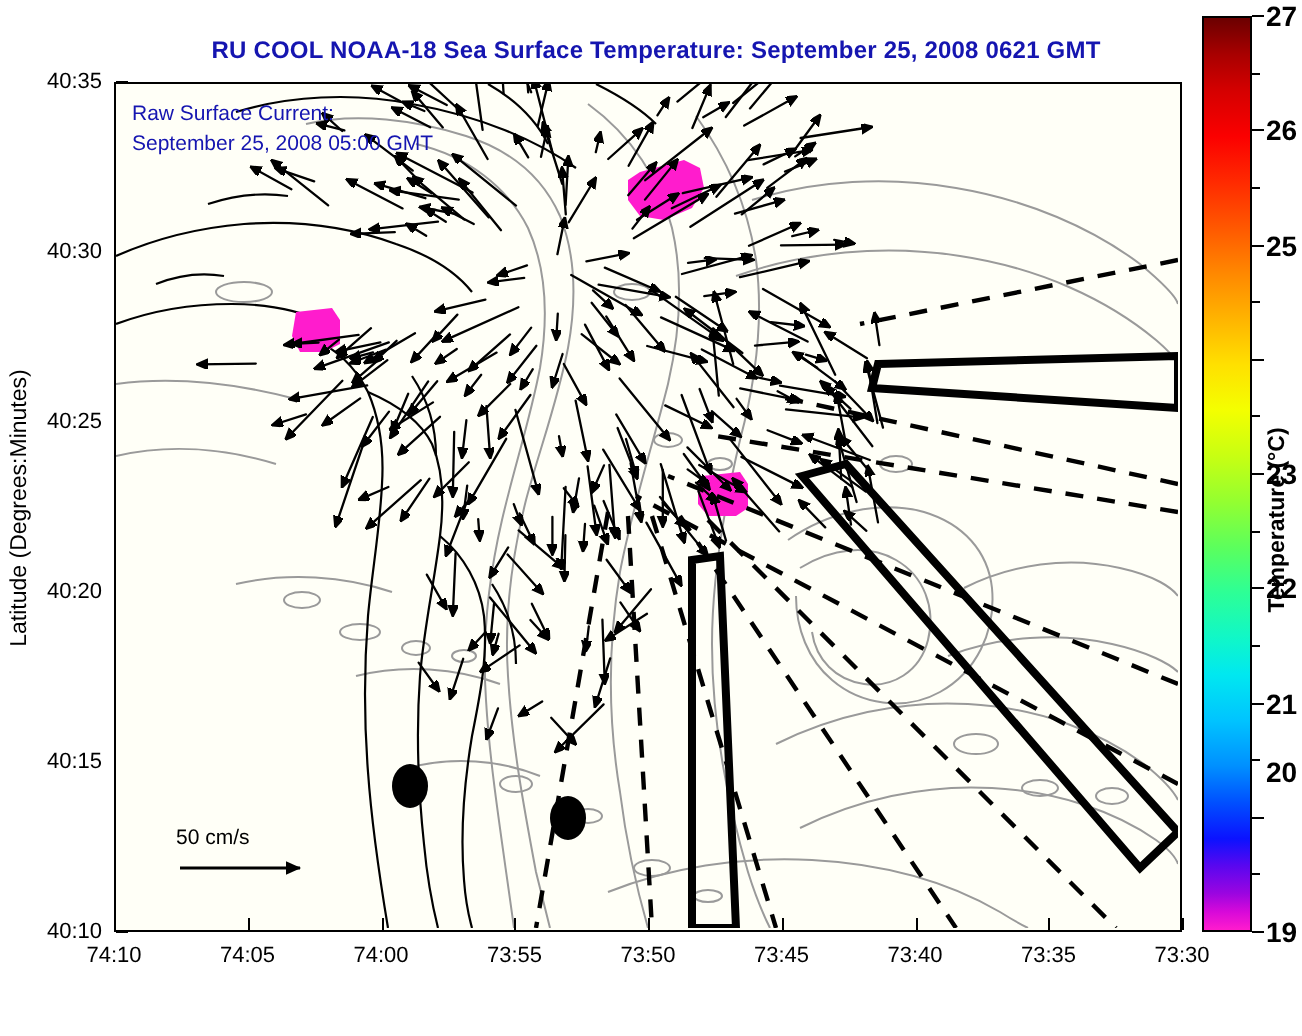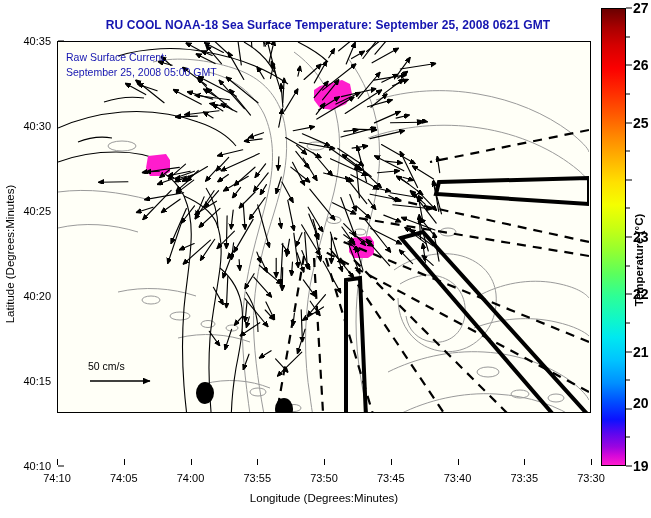--- a/index.html
+++ b/index.html
@@ -7,21 +7,21 @@
        font-family:"Liberation Sans","DejaVu Sans",sans-serif;}
 
   #root{position:absolute;left:0;top:0;width:651px;height:518px;background:#ffffff;}
 
   
   .title{position:absolute;left:58px;top:18px;width:540px;text-align:center;
          color:#1515b0;font-size:12px;font-weight:bold;letter-spacing:.1px;
          white-space:nowrap;}
 
   
-  .plot{position:absolute;left:57px;top:41px;width:534px;height:372px;
+  .plot{position:absolute;left:57px;top:41px;width:534px;height:425px;
         background:#fffff7;border:1.5px solid #000;box-sizing:border-box;}
   .plot-inner{position:absolute;left:0;top:0;width:100%;height:100%;overflow:hidden;}
   .plot svg{position:absolute;left:0;top:0;}
 
   
   .annot{position:absolute;left:8px;top:8px;color:#1515b0;font-size:10.5px;
          line-height:15px;white-space:nowrap;}
 
   
   .scalebar{position:absolute;left:24px;bottom:22px;width:110px;}
@@ -487,42 +487,41 @@
       <div class="xtick" style="left: 390.75px; top: 472px;">73:45</div>
       <div class="xtickmark" style="left: 390.75px; top: 459px;"></div>
       <div class="xtick" style="left: 457.5px; top: 472px;">73:40</div>
       <div class="xtickmark" style="left: 457.5px; top: 459px;"></div>
       <div class="xtick" style="left: 524.25px; top: 472px;">73:35</div>
       <div class="xtickmark" style="left: 524.25px; top: 459px;"></div>
       <div class="xtick" style="left: 591px; top: 472px;">73:30</div>
       <div class="xtickmark" style="left: 591px; top: 459px;"></div>
     </div>
 
-  <div class="xlabel">Longitude (Degrees:Minutes)</div>
 
   <div class="cbar">
     <div class="cbar-grad" style="background: linear-gradient(rgb(107, 0, 0) 0%, rgb(168, 0, 0) 4%, rgb(213, 0, 0) 8%, rgb(251, 0, 0) 13%, rgb(255, 42, 0) 18%, rgb(255, 88, 0) 23%, rgb(255, 136, 0) 28%, rgb(255, 180, 0) 33%, rgb(255, 224, 0) 38%, rgb(244, 255, 0) 43%, rgb(200, 255, 18) 48%, rgb(148, 255, 48) 53%, rgb(92, 255, 92) 58%, rgb(45, 255, 150) 63%, rgb(16, 247, 200) 68%, rgb(0, 232, 240) 72%, rgb(0, 196, 255) 77%, rgb(0, 144, 255) 82%, rgb(0, 80, 255) 86%, rgb(11, 18, 255) 90%, rgb(90, 7, 239) 93%, rgb(155, 5, 224) 96%, rgb(215, 9, 217) 98%, rgb(255, 28, 205) 100%);"></div>
   </div>
   <div id="cbticks">
       <div class="cbtick" style="top: 8px; left: 626px;"></div>
       <div class="cblab" style="top: 8px; left: 633px;">27</div>
       <div class="cbtick" style="top: 65.25px; left: 626px;"></div>
       <div class="cblab" style="top: 65.25px; left: 633px;">26</div>
       <div class="cbtick" style="top: 122.5px; left: 626px;"></div>
       <div class="cblab" style="top: 122.5px; left: 633px;">25</div>
       <div class="cbtick" style="top: 179.75px; left: 626px;"></div>
       <div class="cblab" style="top: 179.75px; left: 633px; padding-left: 34px;">24</div>
       <div class="cbtick" style="top: 237px; left: 626px;"></div>
       <div class="cblab" style="top: 237px; left: 633px;">23</div>
       <div class="cbtick" style="top: 294.25px; left: 626px;"></div>
       <div class="cblab" style="top: 294.25px; left: 633px;">22</div>
       <div class="cbtick" style="top: 351.5px; left: 626px;"></div>
       <div class="cblab" style="top: 351.5px; left: 633px;">21</div>
       <div class="cbtick" style="top: 408.75px; left: 626px;"></div>
-      <div class="cblab" style="top: 403px; left: 633px;">20</div>
+      <div class="cblab" style="top: 386px; left: 633px;">20</div>
       <div class="cbtick" style="top: 466px; left: 626px;"></div>
       <div class="cblab" style="top: 466px; left: 633px;">19</div>
       <div class="cbtick minor" style="top: 437.375px; left: 626px;"></div>
       <div class="cbtick minor" style="top: 380.125px; left: 626px;"></div>
       <div class="cbtick minor" style="top: 322.875px; left: 626px;"></div>
       <div class="cbtick minor" style="top: 265.625px; left: 626px;"></div>
       <div class="cbtick minor" style="top: 208.375px; left: 626px;"></div>
       <div class="cbtick minor" style="top: 151.125px; left: 626px;"></div>
       <div class="cbtick minor" style="top: 93.875px; left: 626px;"></div>
       <div class="cbtick minor" style="top: 36.625px; left: 626px;"></div>

